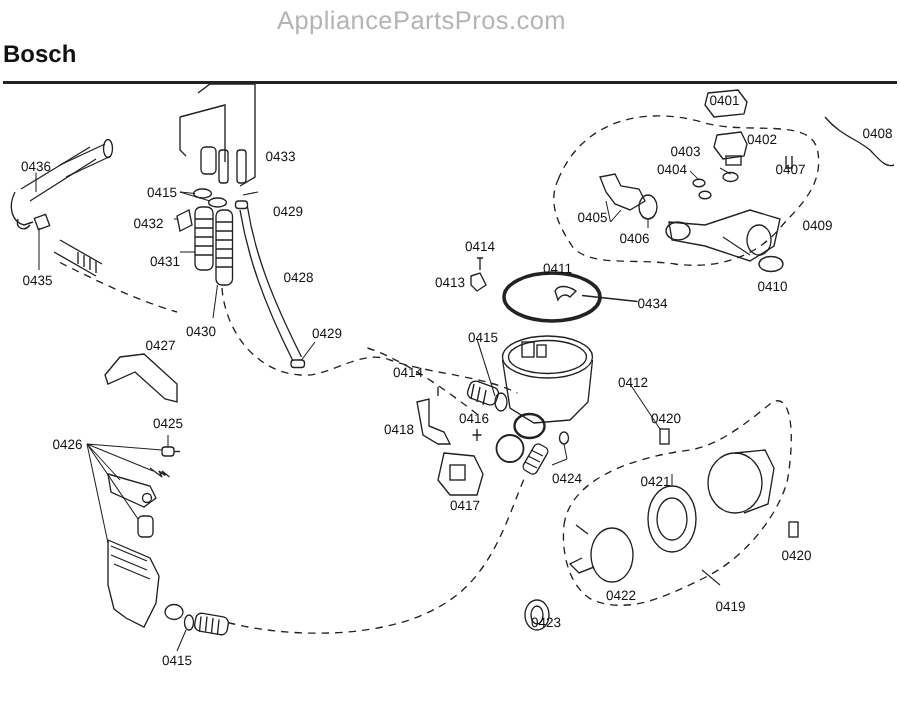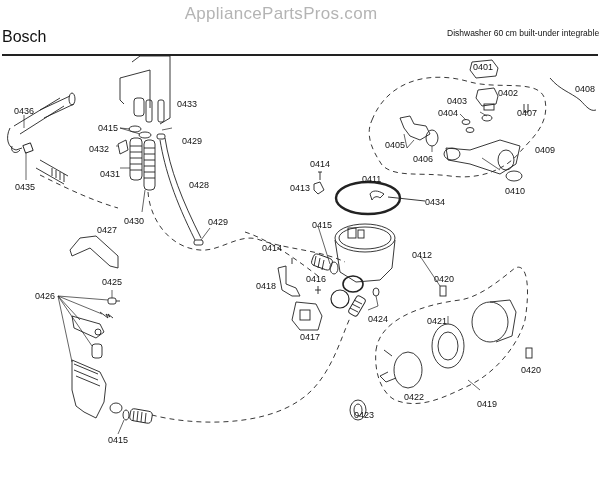--- a/index.html
+++ b/index.html
@@ -1,30 +1,29 @@
 <!DOCTYPE html>
 <html><head>
 <meta charset="utf-8">
 <style>
   html, body { margin:0; padding:0; background:#fff; }
   body { width:600px; height:478px; position:relative; overflow:hidden; font-family:"Liberation Sans", sans-serif; color:#111; }
   .watermark { position:absolute; left:0; width:562px; top:4px; text-align:center; font-size:17px; color:#b4b4b4; letter-spacing:0.3px; }
-  .brand { position:absolute; left:2px; top:28px; font-size:16px; font-weight:normal; color:#111; }
+  .brand { position:absolute; left:2px; top:28px; font-size:16px; font-weight:bold; color:#111; }
   .model { position:absolute; left:447px; top:27px; font-size:8.5px; line-height:12px; color:#111; }
   .rule { position:absolute; left:2px; right:2px; top:54px; height:2px; background:#222; }
   svg.diagram { position:absolute; left:0; top:0; }
   .lbl { font-family:"Liberation Sans", sans-serif; font-size:9px; fill:#111; }
 </style>
 </head>
 <body>
 
 <div class="watermark">AppliancePartsPros.com</div>
 <div class="brand">Bosch</div>
 <div class="model">
-  <div>Dishwasher 60 cm built-under integrable</div>
 </div>
 <div class="rule"></div>
 
 <svg class="diagram" width="600" height="478" viewBox="0 0 600 478">
   <g fill="none" stroke="#222" stroke-width="0.9">
 
     <g stroke-dasharray="5,4">
       <path d="M372,120 C388,80 430,70 470,82 C500,90 540,78 545,100 C550,125 530,140 520,152 C505,170 480,180 450,176 C420,172 395,178 382,165 C372,150 365,135 372,120 Z"></path>
       <path d="M376,350 C380,320 420,305 460,300 C480,297 500,280 515,268 C528,262 530,290 525,320 C520,340 500,370 470,385 C445,397 420,410 395,400 C380,392 374,370 376,350 Z"></path>
       <path d="M40,175 C60,185 90,200 118,208"></path>

